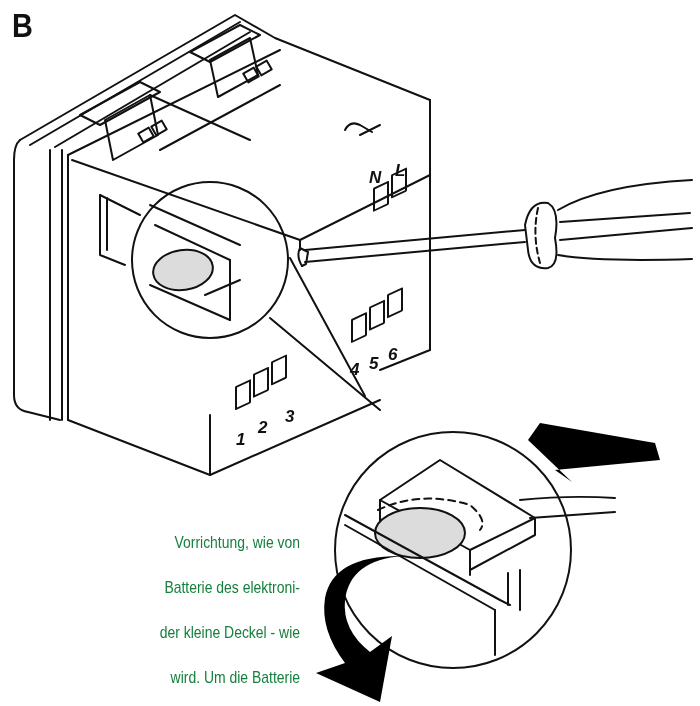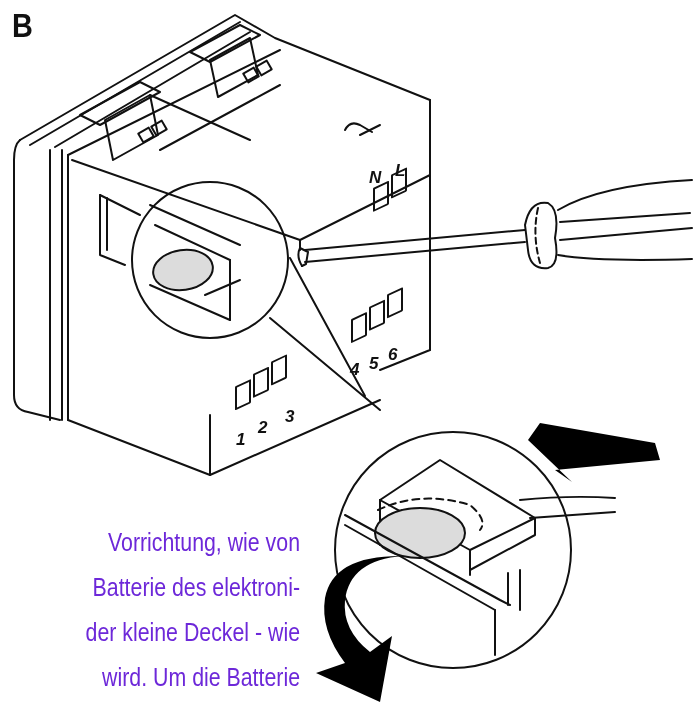--- a/index.html
+++ b/index.html
@@ -1,19 +1,19 @@
 <!DOCTYPE html>
 <html><head>
 <meta charset="utf-8">
 <style>
   html, body { margin: 0; padding: 0; background: #ffffff; }
   body { width: 700px; height: 706px; position: relative; overflow: hidden; font-family: "Liberation Sans", sans-serif; }
   .fig-label { position: absolute; left: 12px; top: 6px; font-family: "Liberation Sans", sans-serif; font-weight: bold; font-size: 34px; color: #111; transform: scaleX(0.85); transform-origin: left top; }
   svg.illus { position: absolute; left: 0; top: 0; }
-  .text-block { position: absolute; left: 0; top: 520px; width: 300px; color: #6d28d9; font-family: "Liberation Sans", sans-serif; font-size: 26px; line-height: 45px; }
+  .text-block { position: absolute; left: 0; top: 520px; width: 300px; color: #15803d; font-family: "Liberation Sans", sans-serif; font-size: 17px; line-height: 45px; }
   .text-line { display: block; white-space: nowrap; text-align: right; transform: scaleX(0.82); transform-origin: right center; }
   .lbl { font-family: "Liberation Sans", sans-serif; font-weight: bold; font-style: italic; fill: #111; }
 </style>
 </head>
 <body>
 
 <div class="fig-label">B</div>
 
 <svg class="illus" width="700" height="706" viewBox="0 0 700 706" fill="none" stroke="#111" stroke-width="2" stroke-linejoin="round" stroke-linecap="round">
 

